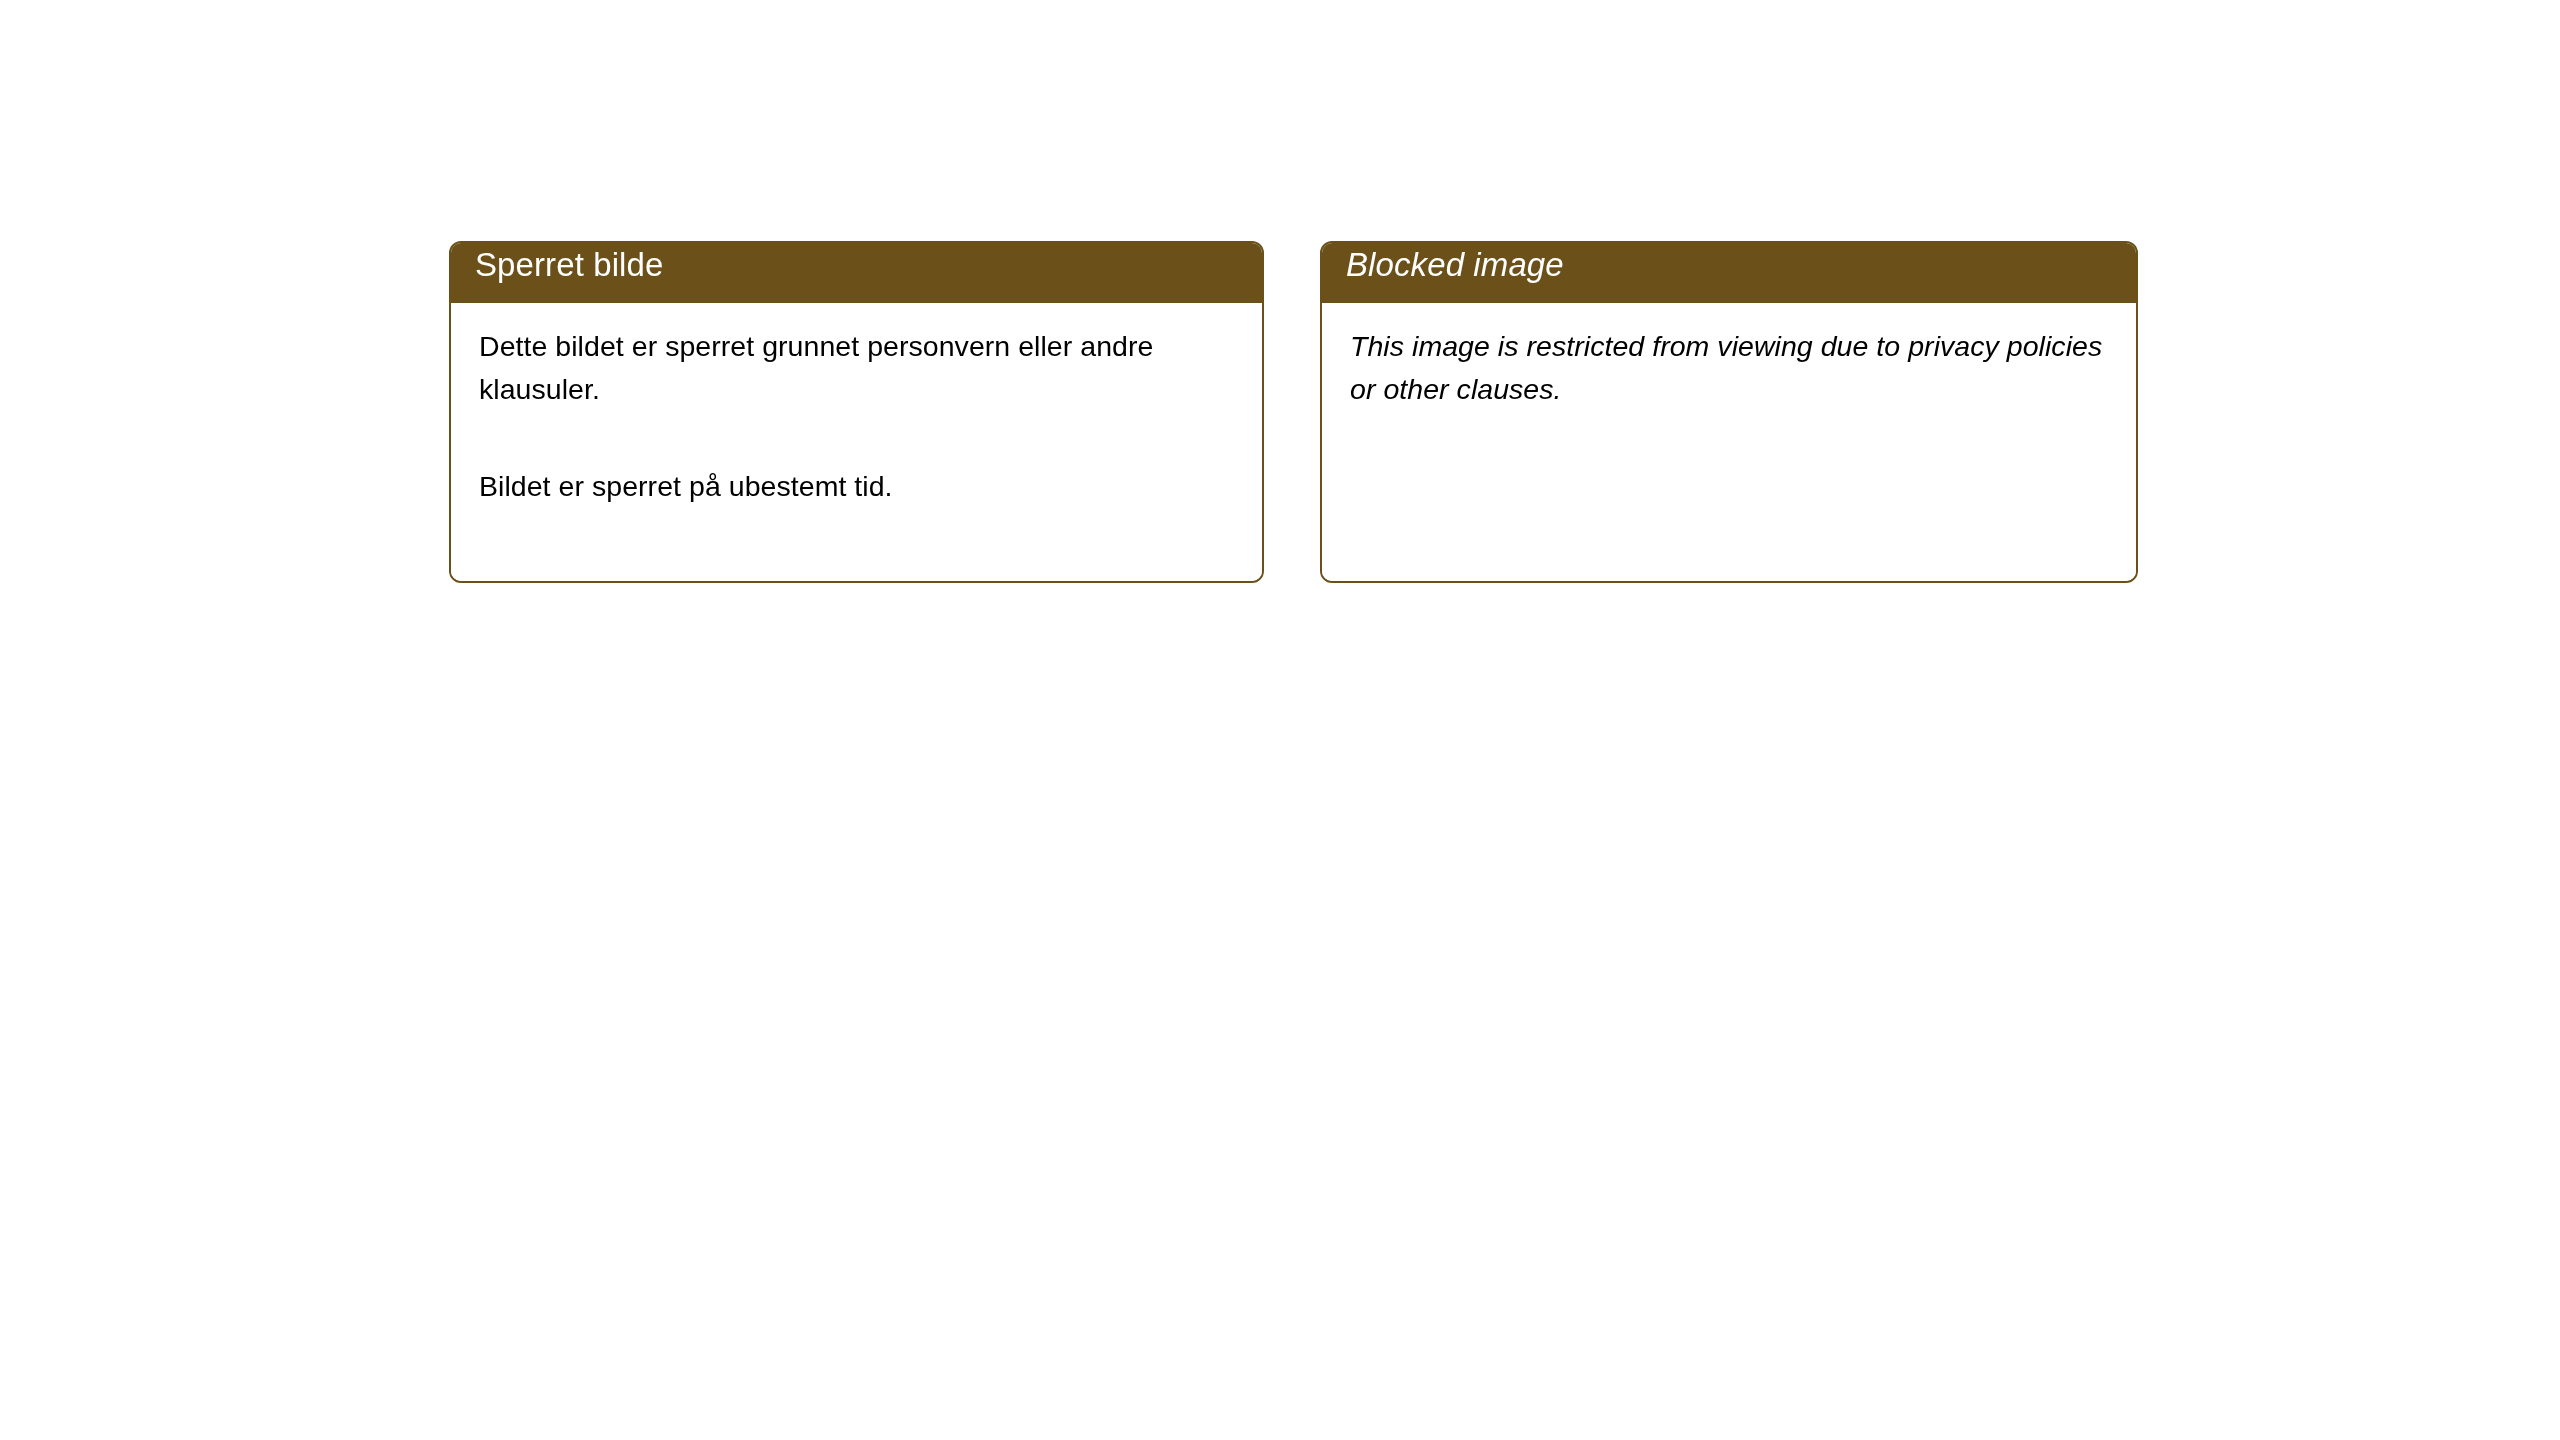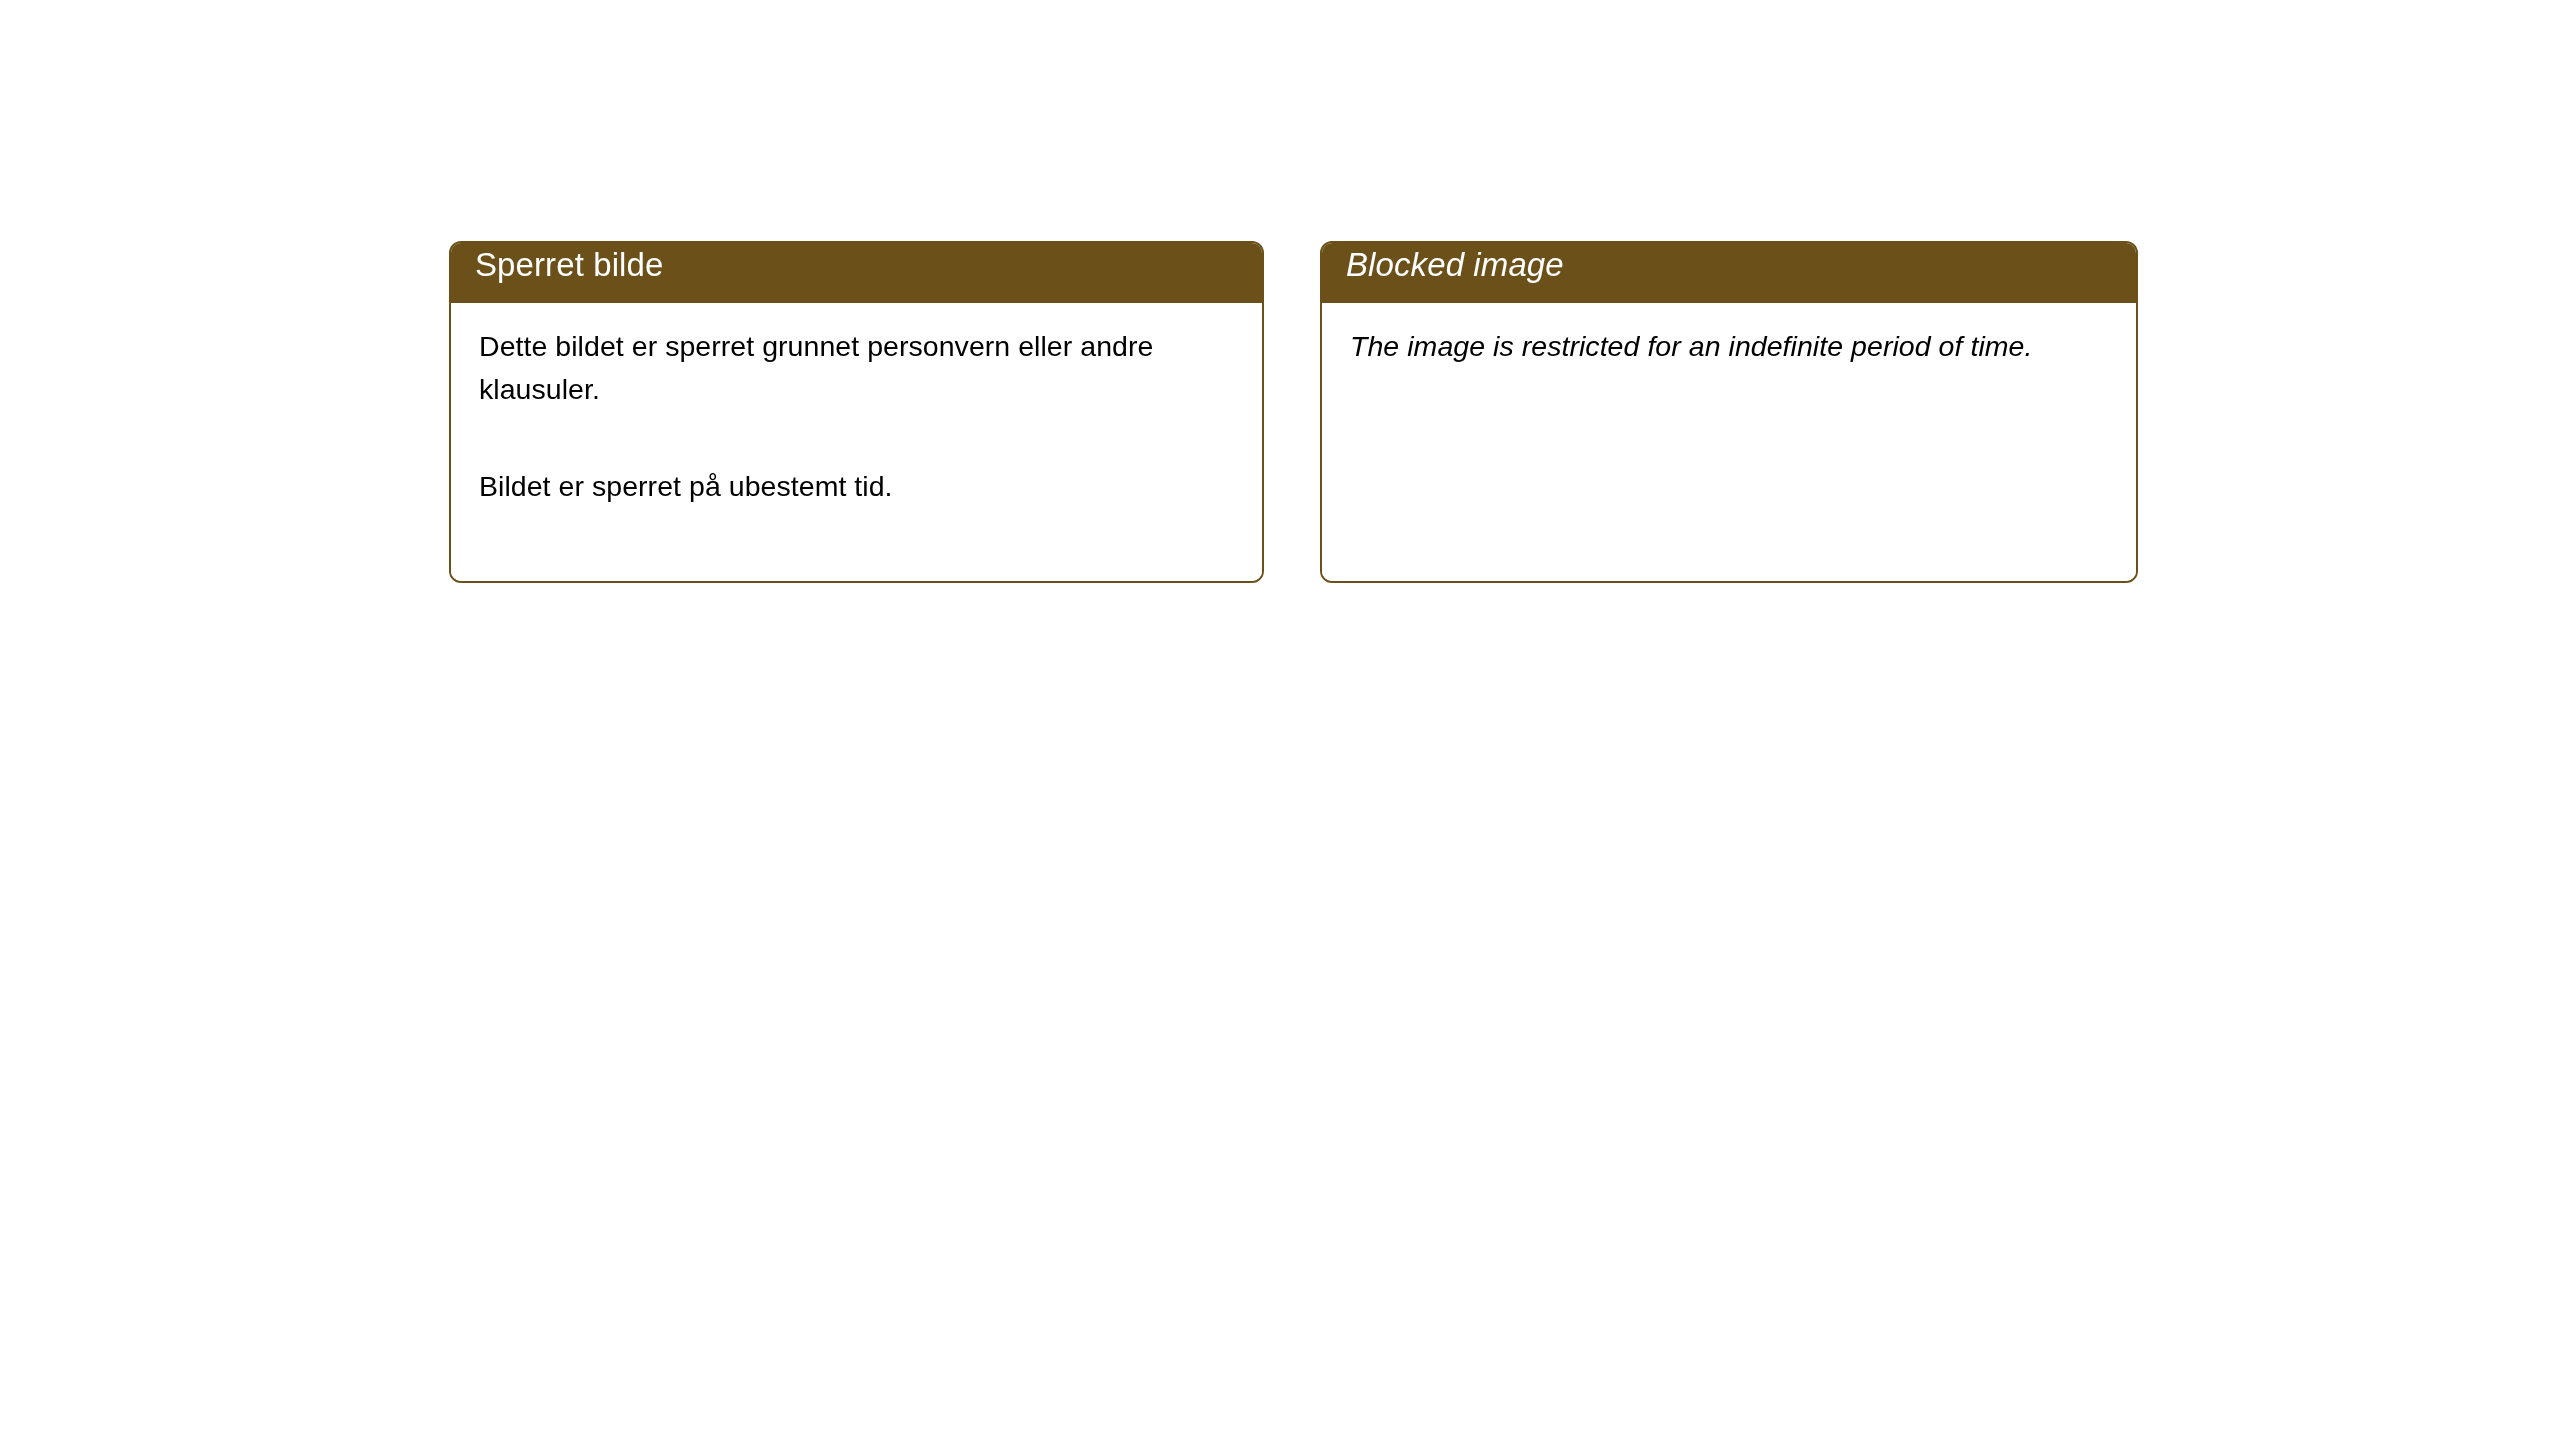--- a/index.html
+++ b/index.html
@@ -99,17 +99,17 @@
       <p class="panel-paragraph">Dette bildet er sperret grunnet personvern eller andre klausuler.</p>
       <p class="panel-paragraph">Bildet er sperret på ubestemt tid.</p>
     </div>
   </section>
 
   <section class="notice-panel" id="panel-en">
     <header class="panel-header">
       <h1 class="panel-title">Blocked image</h1>
     </header>
     <div class="panel-body">
-      <p class="panel-paragraph">The image is restricted for an indefinite period of time.</p>
+      <p class="panel-paragraph">This image is restricted from viewing due to privacy policies or other clauses.</p>
     </div>
   </section>
 
 </div>
 
 </body></html>

